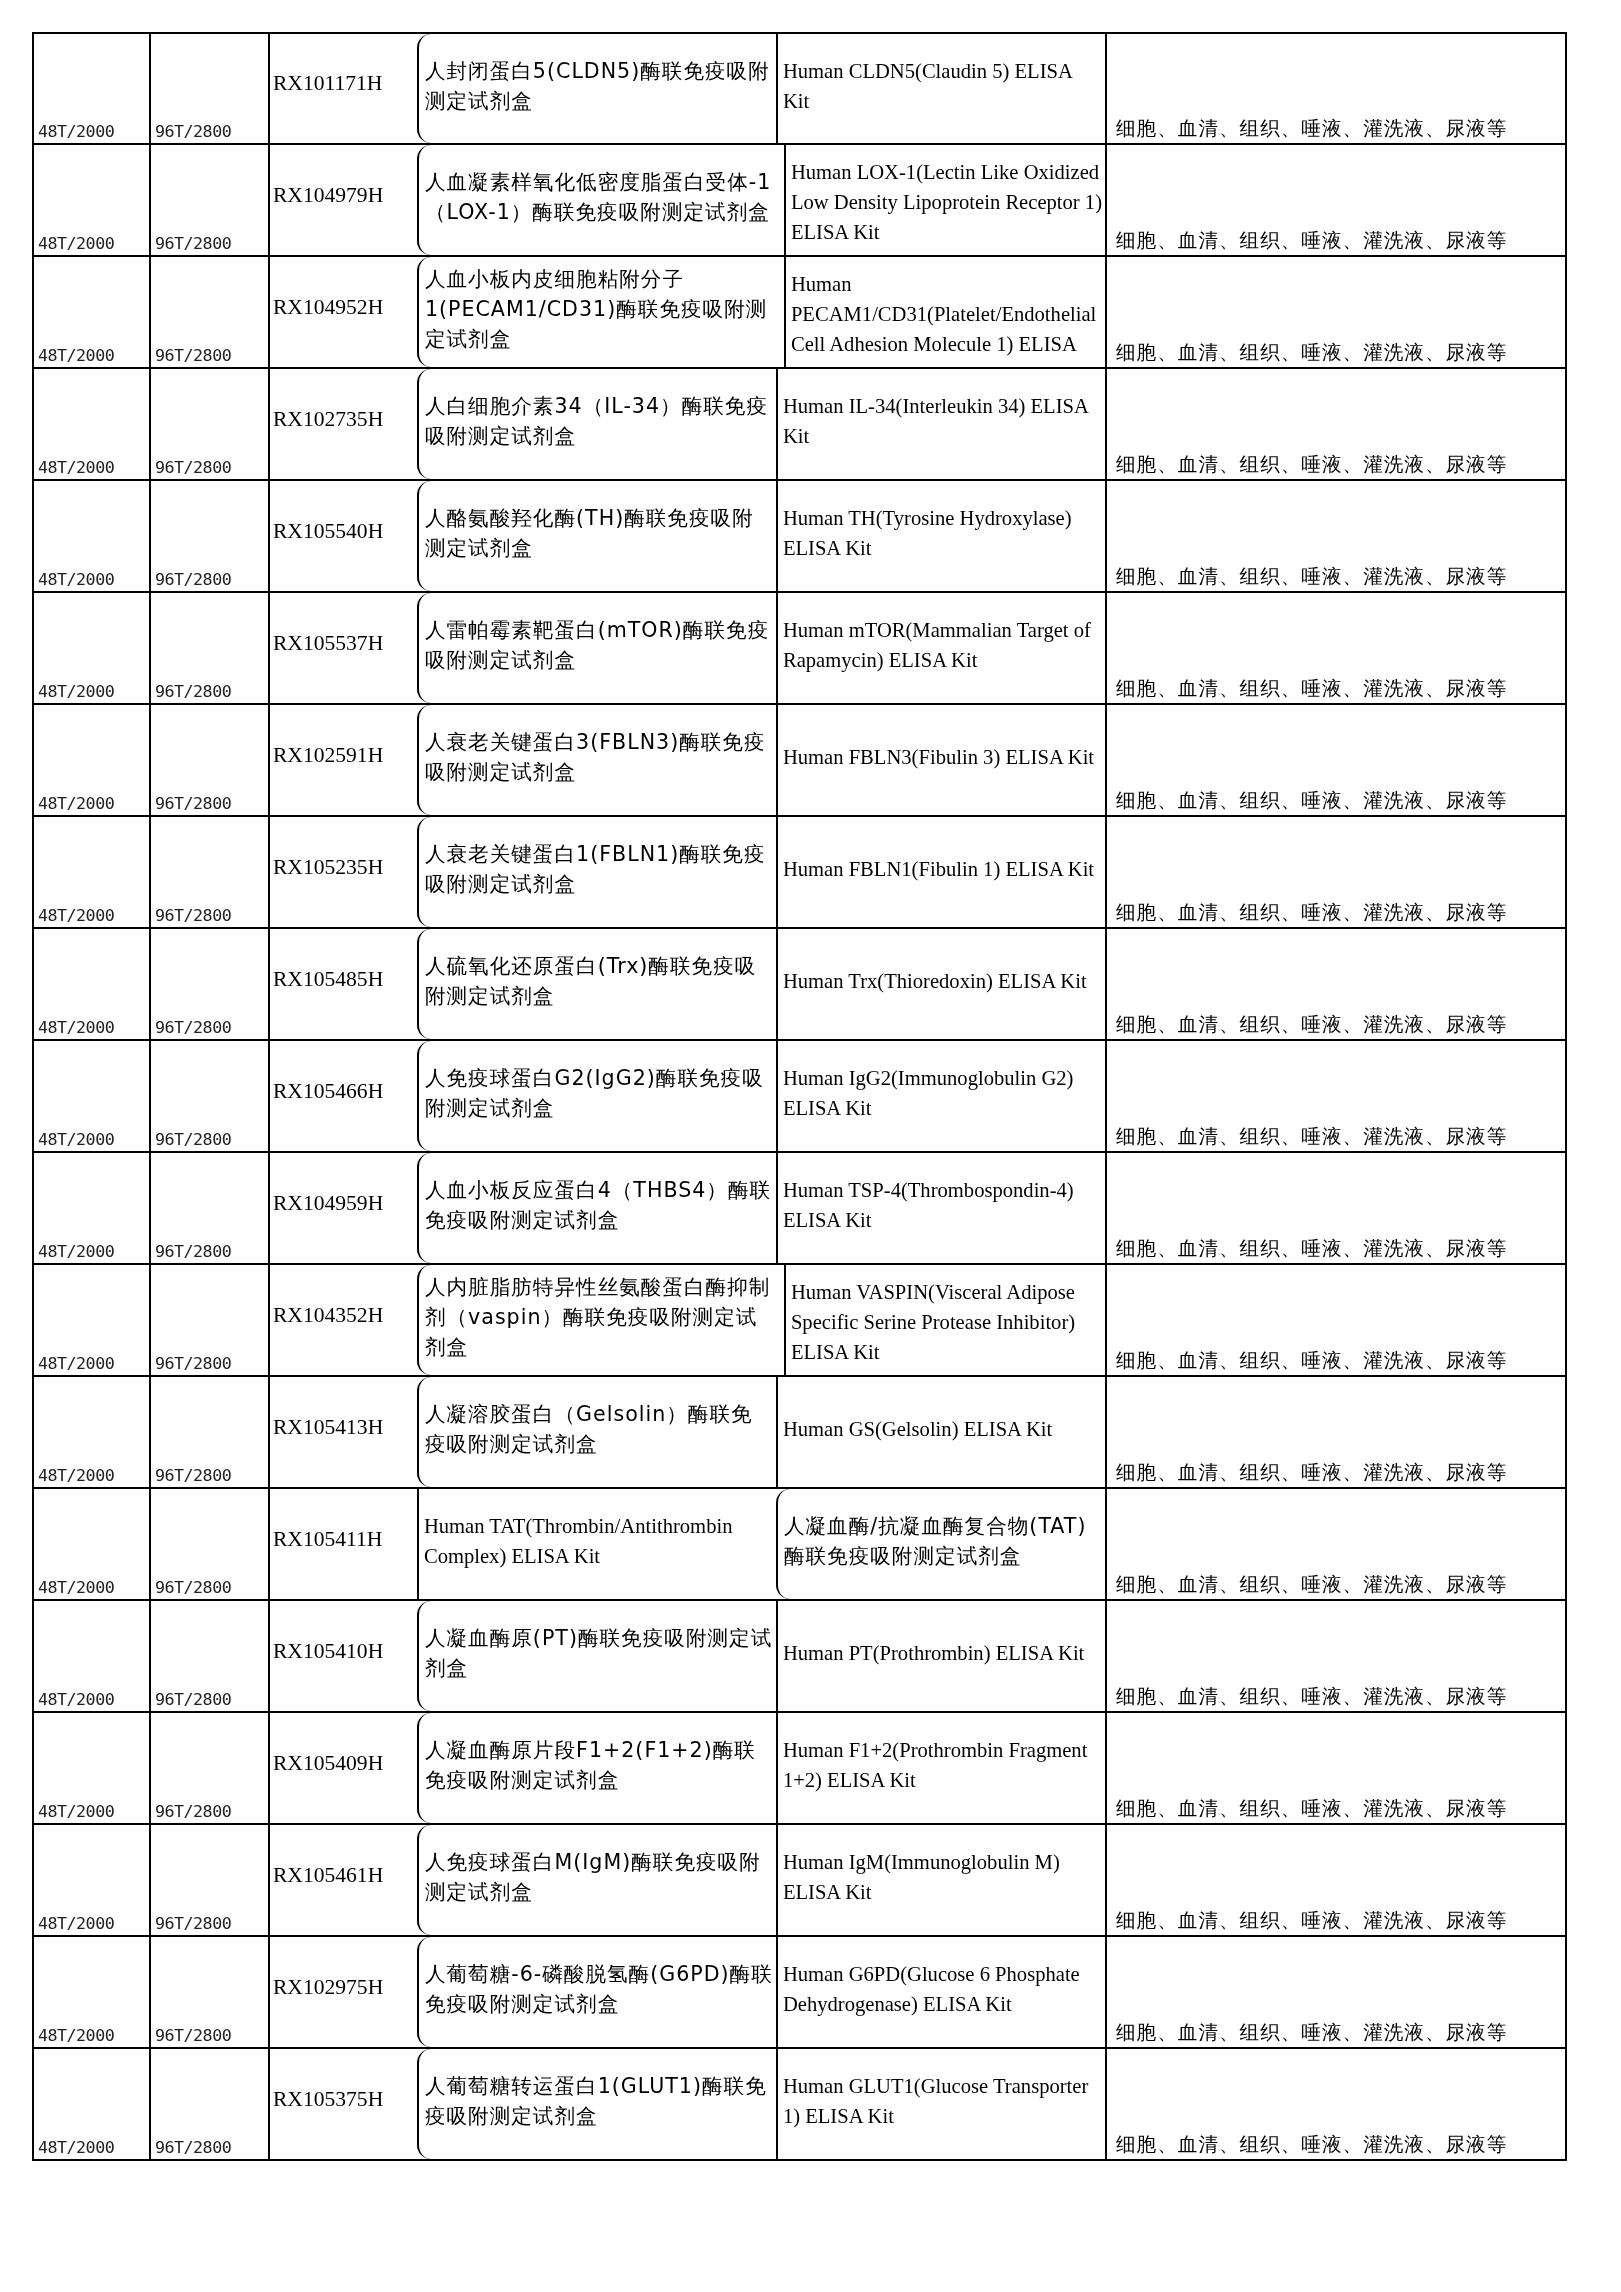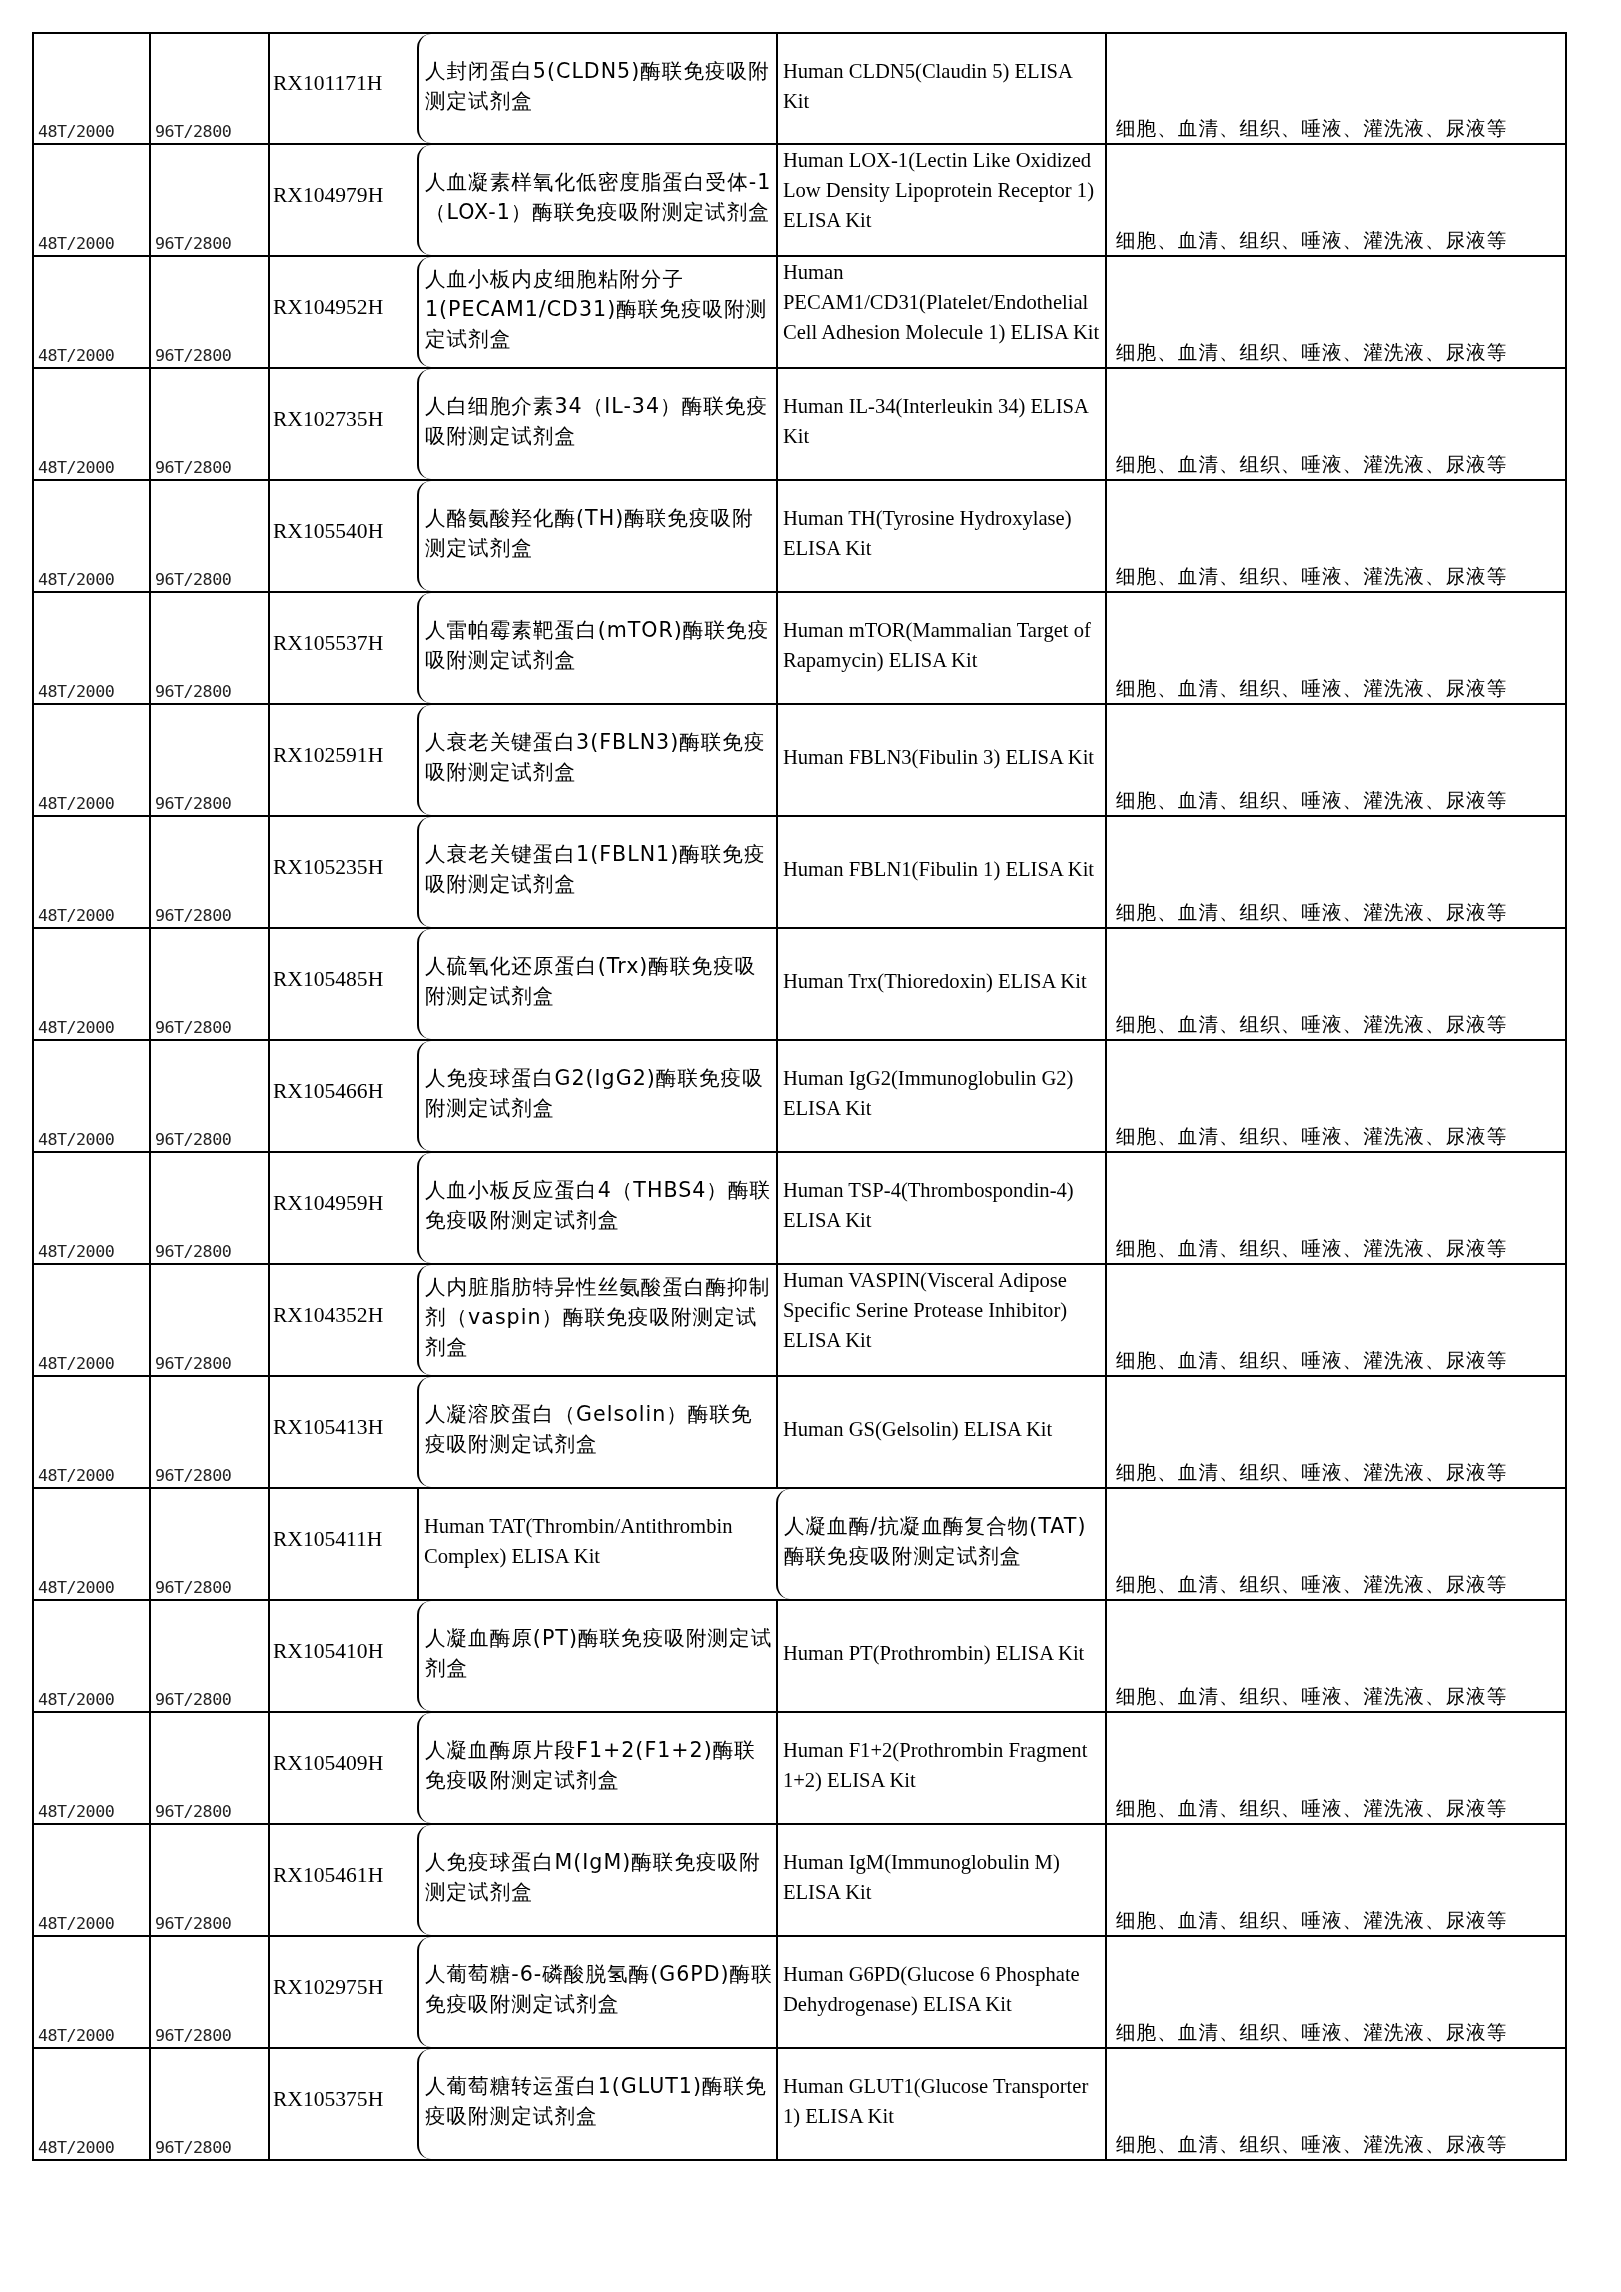--- a/index.html
+++ b/index.html
@@ -68,21 +68,21 @@
     }
     .en {
       align-items: center;
       font-family: "Liberation Serif", "DejaVu Serif", serif;
       font-size: 20.6px;
       line-height: 30px;
       padding-left: 4.9px;
       padding-right: 2.9px;
       padding-bottom: 5.9px;
     }
-    .en.overflow { align-items: flex-start; padding-top: 0; }
+    .en.overflow { align-items: flex-start; padding-top: 12px; margin-left: 8px; }
     .sample {
       align-items: flex-end;
       font-family: "DejaVu Sans", "Liberation Sans", sans-serif;
       font-size: 19.6px;
       padding-left: 9px;
       padding-bottom: 1px;
       letter-spacing: 1px;
       white-space: nowrap;
     }
     .cell span { display: block; }

